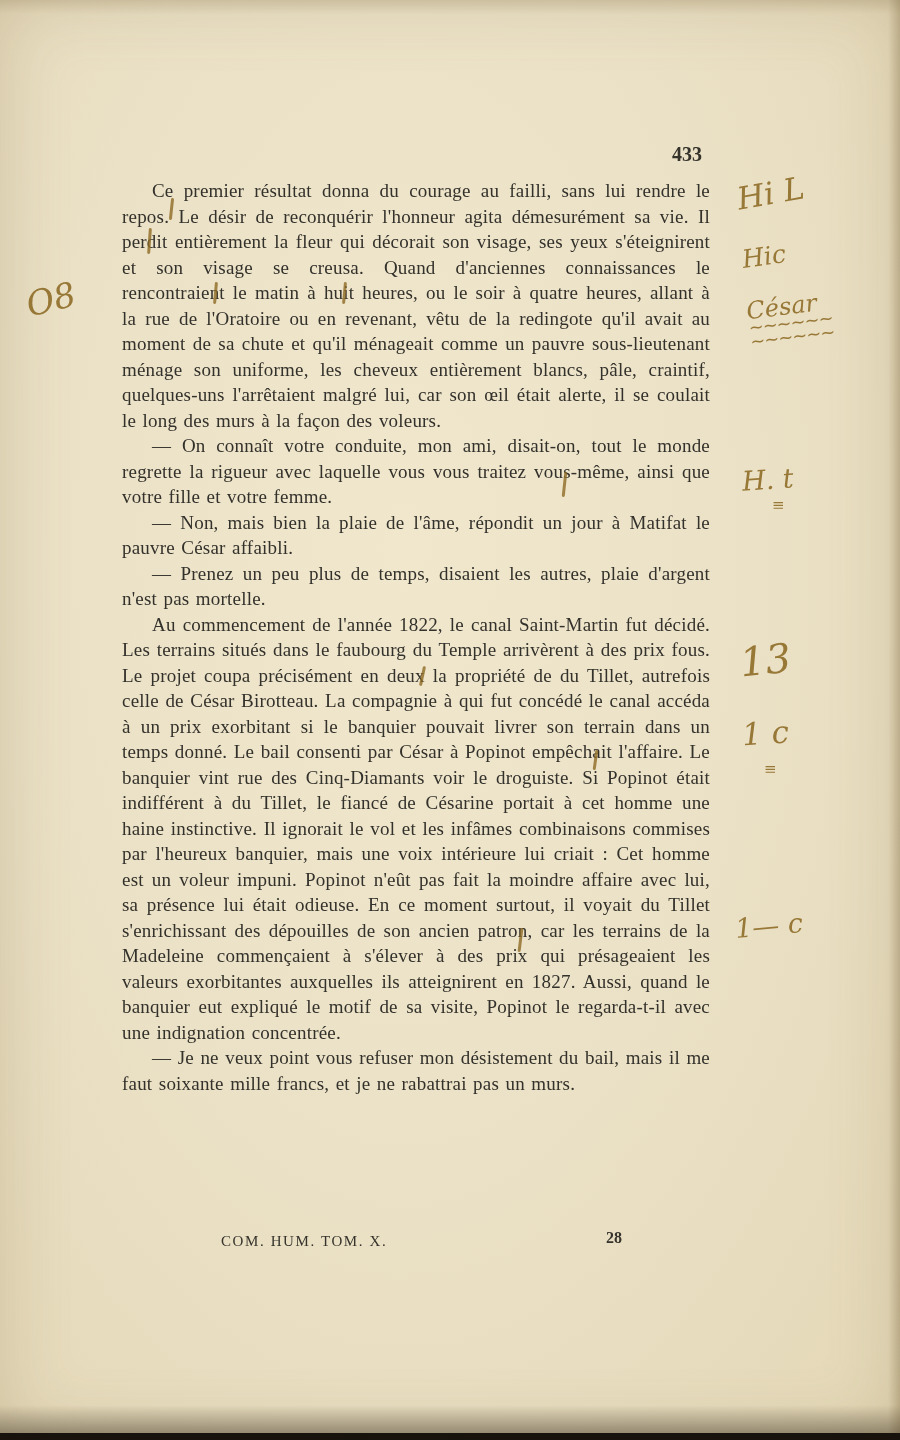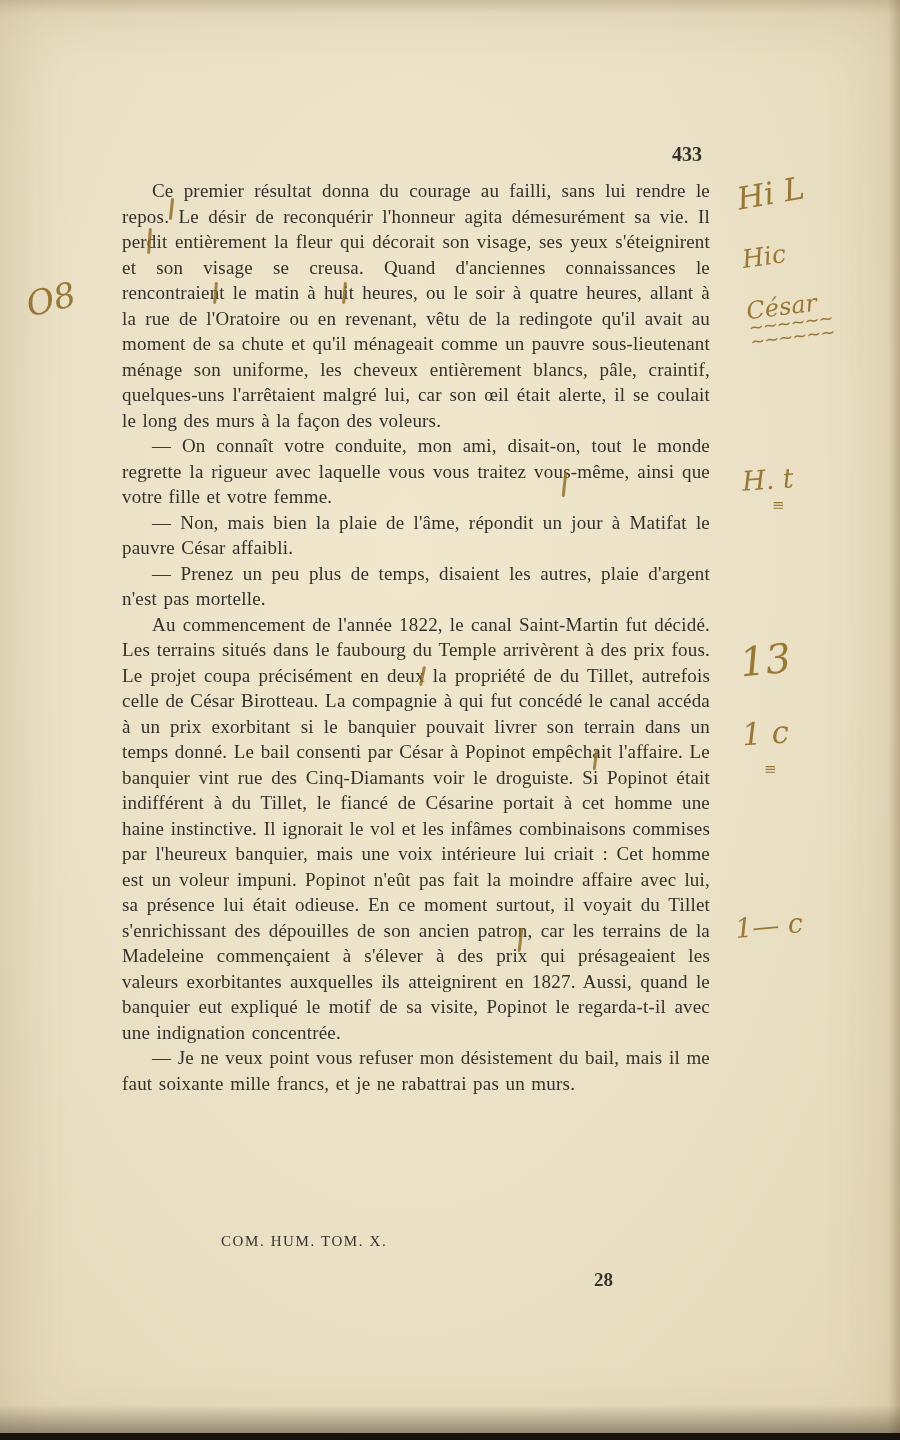--- a/index.html
+++ b/index.html
@@ -73,22 +73,22 @@
   .page-footer {
     position: absolute;
     top: 1229px; left: 122px; width: 588px; height: 26px;
     color: #35332c;
   }
   .signature {
     position: absolute; left: 56px; top: 4px;
     font-size: 15px; letter-spacing: 1.6px; margin-left: 43px;
   }
   .sheet-number {
-    position: absolute; left: 472px; top: 0;
-    font-size: 19px; font-weight: bold; margin-top: 40px;
+    position: absolute; left: 484px; top: 0;
+    font-size: 16px; font-weight: bold;
   }
 
   
   .ann {
     position: absolute;
     font-family: "DejaVu Serif", serif;
     font-style: italic;
     color: #8d6a24;
     opacity: 0.88;
     white-space: nowrap;

